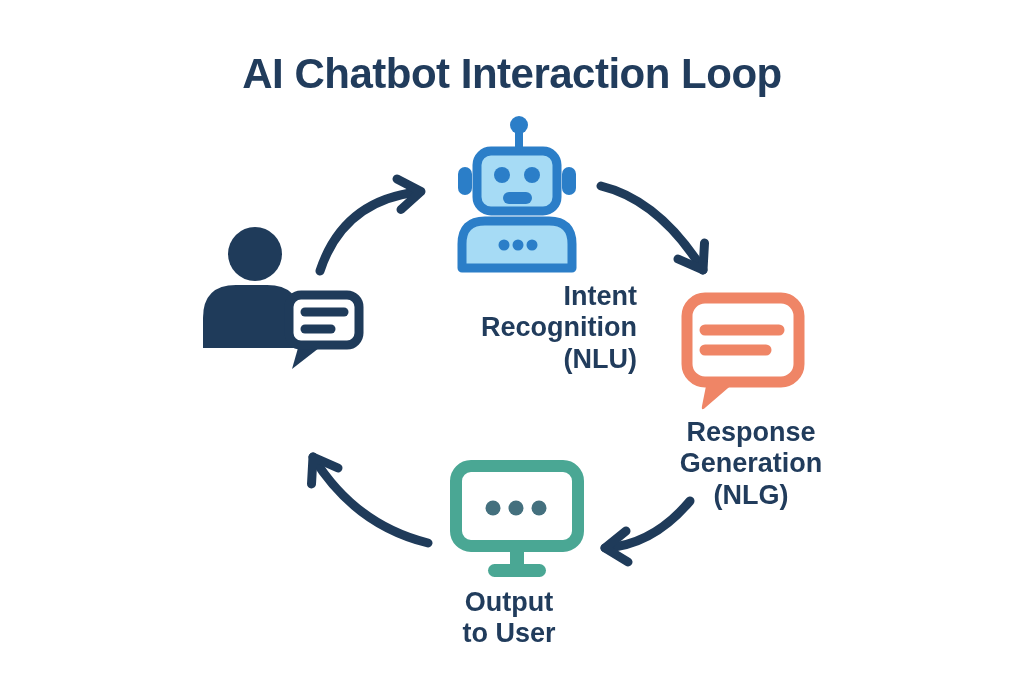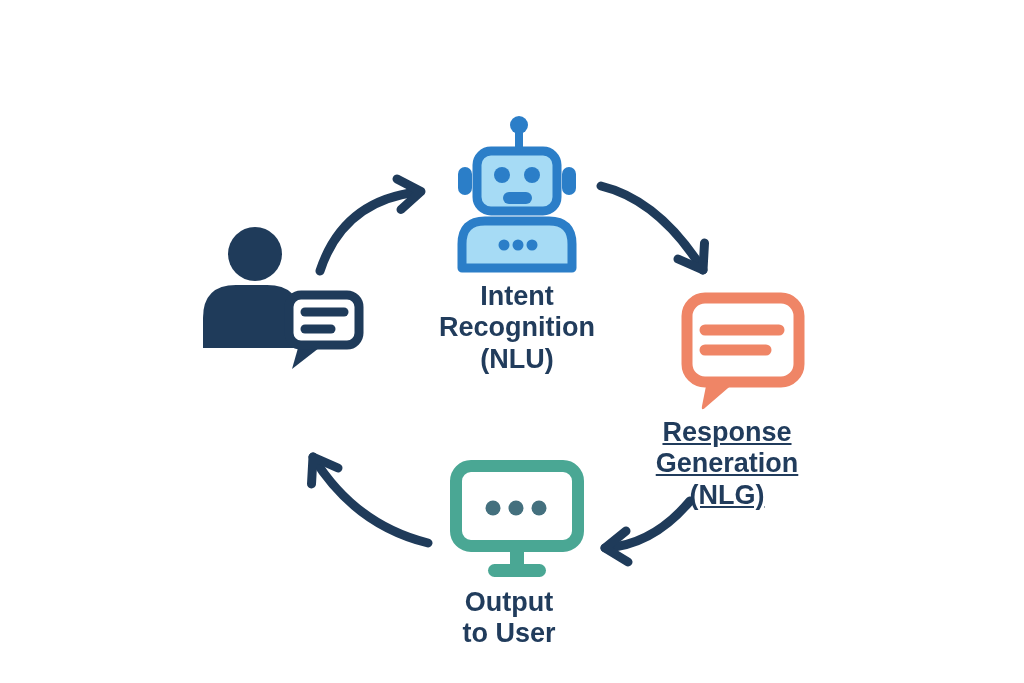--- a/index.html
+++ b/index.html
@@ -28,20 +28,21 @@
   .f-slate{fill:var(--slate,#44707E)}
   .f-white{fill:#ffffff}
   .arrow{stroke:var(--navy,#1F3B5A);stroke-width:9;fill:none;
          stroke-linecap:round;stroke-linejoin:round;}
 </style>
 </head>
 <body>
 
 <div class="canvas">
 
+  <h1 class="title">AI Chatbot Interaction Loop</h1>
 
   <div class="abs" style="left:200px;top:223px;width:170px;height:152px;">
     <svg width="170" height="152" viewBox="0 0 170 152">
       <circle class="f-navy" cx="55" cy="31" r="27"></circle>
       <path class="f-navy" d="M 3 125 V 95 Q 3 62 36 62 H 67 Q 100 62 100 95 V 125 Z"></path>
       <path class="f-navy" d="M 100 118 L 92 146 L 128 118 Z"></path>
       <rect class="f-white s-navy" x="89" y="72" width="70" height="50" rx="12" stroke-width="9"></rect>
       <line class="s-navy" x1="105" y1="89" x2="144" y2="89" stroke-width="9" stroke-linecap="round"></line>
       <line class="s-navy" x1="105" y1="106" x2="131" y2="106" stroke-width="9" stroke-linecap="round"></line>
     </svg>
@@ -56,33 +57,33 @@
       <rect class="f-lblue s-blue" x="36" y="38" width="80" height="60" rx="14" stroke-width="9"></rect>
       <circle class="f-blue" cx="61" cy="62" r="8"></circle>
       <circle class="f-blue" cx="91" cy="62" r="8"></circle>
       <rect class="f-blue" x="62" y="79" width="29" height="12" rx="6"></rect>
       <path class="f-lblue s-blue" stroke-width="9" stroke-linejoin="round" d="M 21 155 V 131 Q 21 108 44 108 H 108 Q 131 108 131 131 V 155 Z"></path>
       <circle class="f-blue" cx="63" cy="132" r="5.5"></circle>
       <circle class="f-blue" cx="77" cy="132" r="5.5"></circle>
       <circle class="f-blue" cx="91" cy="132" r="5.5"></circle>
     </svg>
   </div>
-  <div class="node-label" style="left:397px;top:281px;width:240px;">Intent
+  <div class="node-label" style="left:397px;top:281px;width:240px;text-align:right;">Intent
 Recognition
 (NLU)</div>
 
   <div class="abs" style="left:678px;top:290px;width:130px;height:125px;">
     <svg width="130" height="125" viewBox="0 0 130 125">
       <path class="f-coral" d="M 30 86 L 24 116 Q 23 122 28 117 L 64 86 Z"></path>
       <rect class="f-white s-coral" x="9" y="8" width="112" height="84" rx="18" stroke-width="11"></rect>
       <line class="s-coral" x1="27" y1="40" x2="101" y2="40" stroke-width="11" stroke-linecap="round"></line>
       <line class="s-coral" x1="27" y1="60" x2="88" y2="60" stroke-width="11" stroke-linecap="round"></line>
     </svg>
   </div>
-  <div class="node-label" style="left:607px;top:417px;width:240px;text-decoration:underline;">Response
+  <div class="node-label" style="left:631px;top:417px;width:240px;">Response
 Generation
 (NLG)</div>
 
   <div class="abs" style="left:442px;top:458px;width:150px;height:125px;">
     <svg width="150" height="125" viewBox="0 0 150 125">
       <rect class="f-teal" x="68" y="86" width="14" height="24"></rect>
       <rect class="f-teal" x="46" y="106" width="58" height="13" rx="6.5"></rect>
       <rect class="f-white s-teal" x="14" y="8" width="122" height="80" rx="15" stroke-width="12"></rect>
       <circle class="f-slate" cx="51" cy="50" r="7.5"></circle>
       <circle class="f-slate" cx="74" cy="50" r="7.5"></circle>

